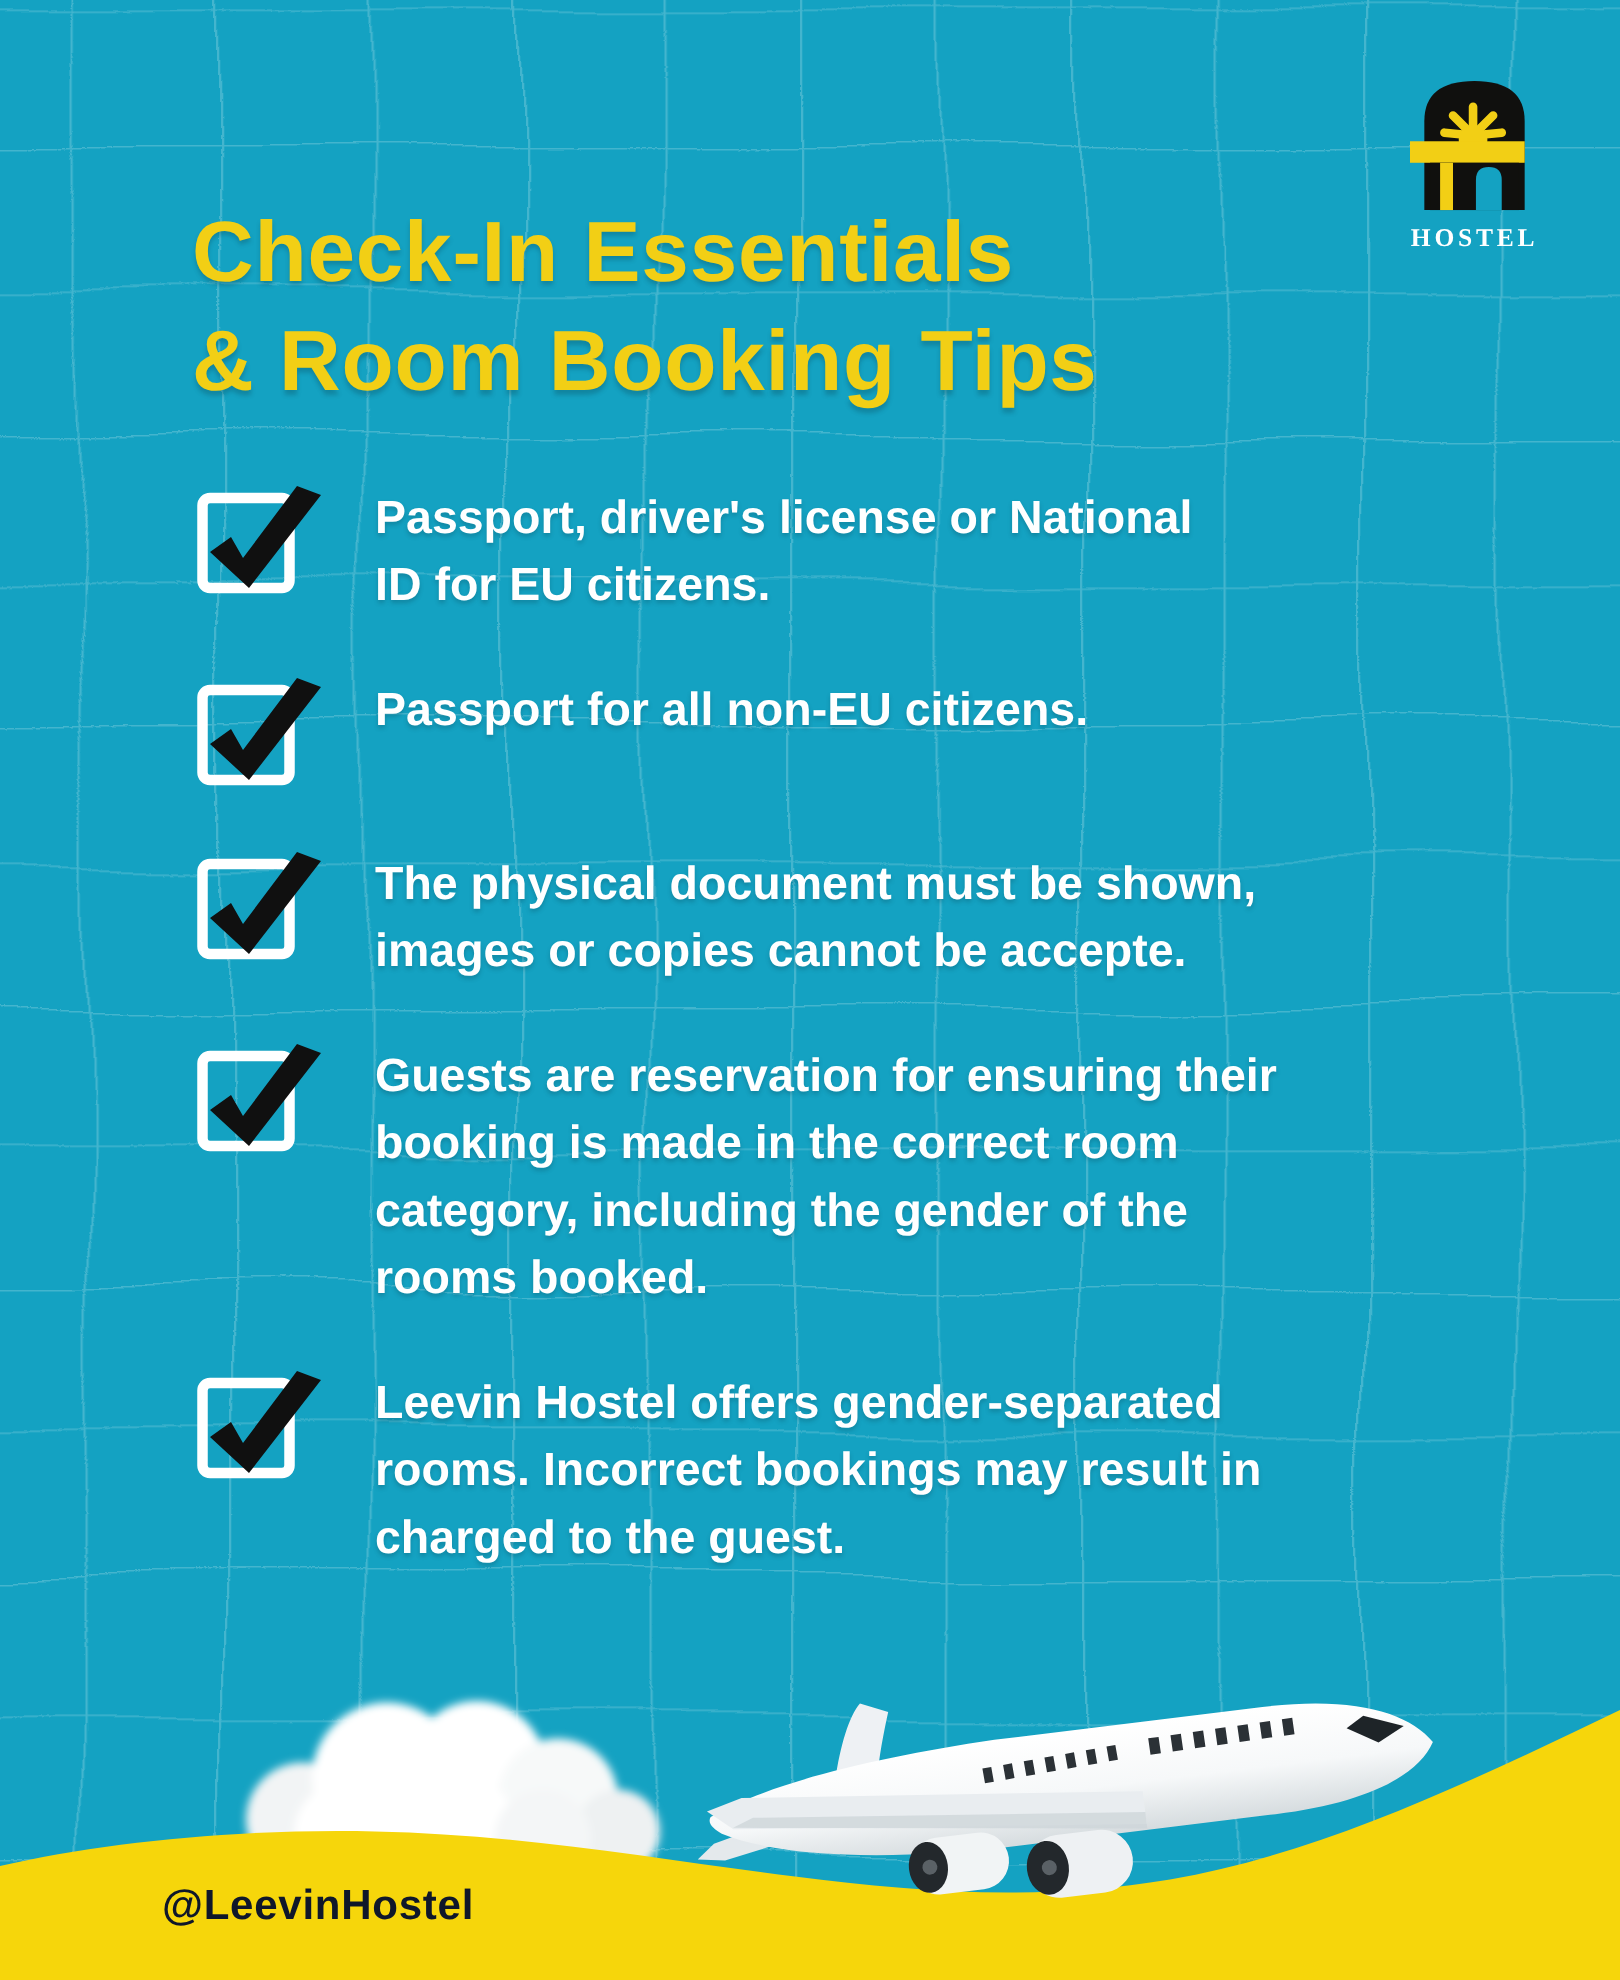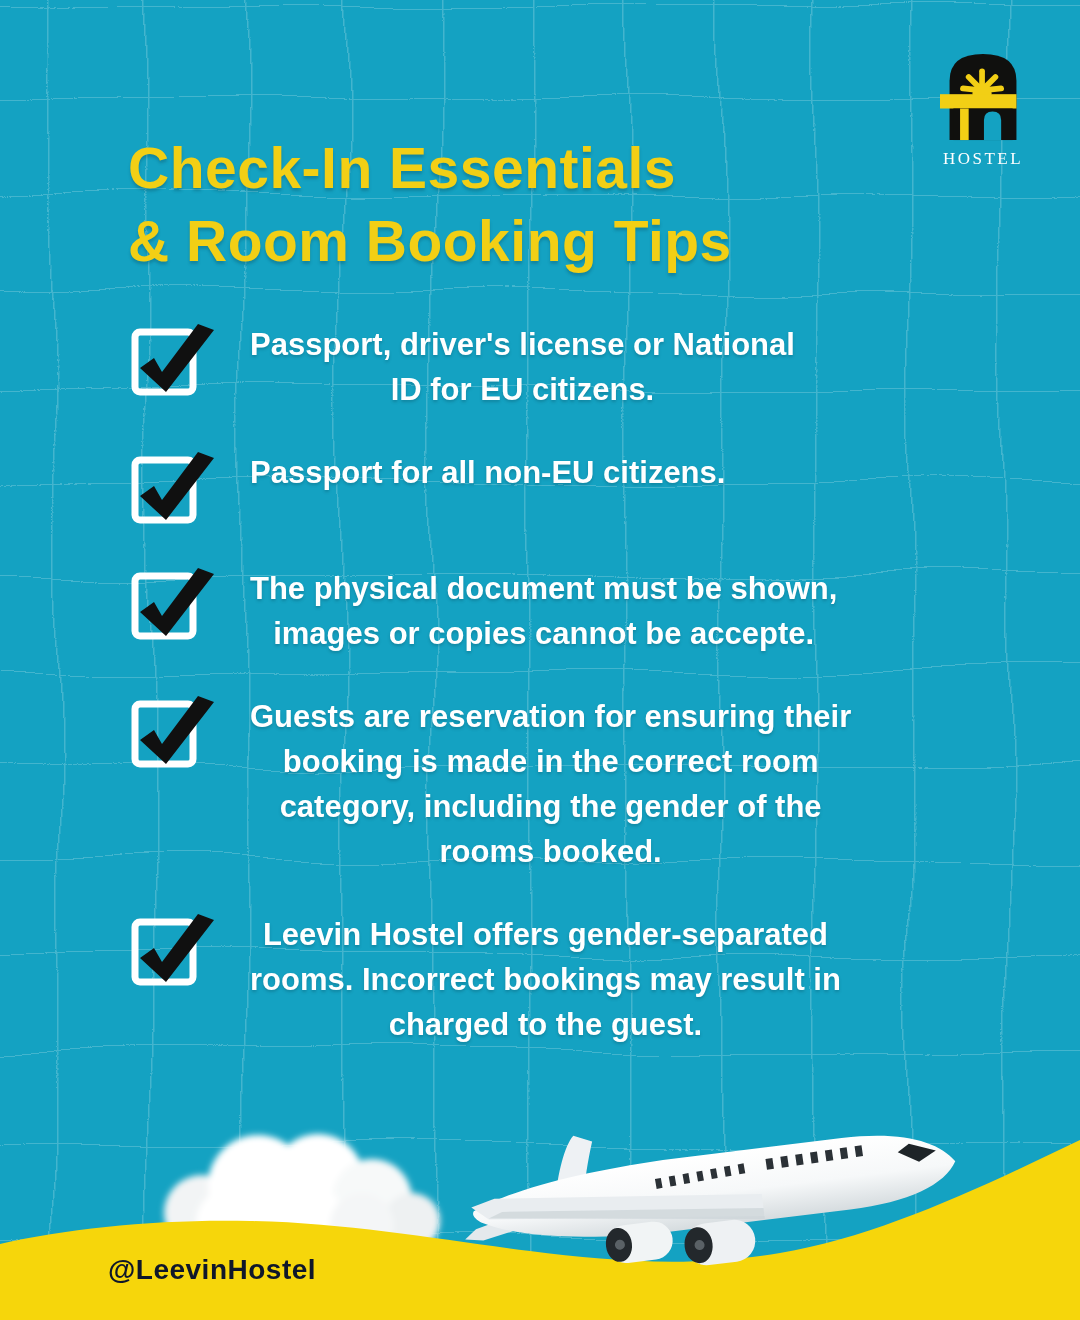--- a/index.html
+++ b/index.html
@@ -7,36 +7,35 @@
     position:relative;width:1080px;height:1320px;overflow:hidden;
     background:#14a2c2;
     font-family:"Liberation Sans","DejaVu Sans",sans-serif;
   }
   .grid-bg{position:absolute;left:0;top:0;z-index:0;}
   
   .logo{position:absolute;left:933px;top:50px;width:100px;z-index:5;text-align:center;}
   .logo svg{display:block;margin:0 auto;}
   .logo-label{
     margin-top:3px;color:#ffffff;font-family:"Liberation Serif","DejaVu Serif",serif;
-    font-weight:normal;font-size:17px;letter-spacing:2.5px;
+    font-weight:bold;font-size:17px;letter-spacing:2.5px;
   }
   
   .title{
     position:absolute;left:128px;top:132px;z-index:5;
     color:#f2cf15;font-weight:bold;font-size:57px;line-height:73px;
     letter-spacing:0.5px;text-shadow:0 3px 3px rgba(9,70,87,.30);
   }
   
   .checklist{position:absolute;left:130px;top:322px;width:860px;z-index:5;}
   .check-item{display:flex;align-items:flex-start;margin-bottom:38px;}
   .check-item .box{flex:0 0 92px;margin-top:-6px;}
   .check-text{
     margin-left:28px;color:#ffffff;font-weight:bold;font-size:31px;line-height:45px;
     text-shadow:0 2px 3px rgba(9,70,87,.30);
-    text-align:center;
   }
   
   .cloud{position:absolute;left:140px;top:1125px;z-index:1;}
   .wave{position:absolute;left:0;top:1120px;z-index:2;}
   .plane{position:absolute;left:452px;top:1113px;z-index:3;transform:rotate(-7deg);transform-origin:50% 50%;}
   .handle{
     position:absolute;left:108px;top:1254px;z-index:4;
     color:#0f172a;font-weight:bold;font-size:28px;letter-spacing:0.5px;
   }
 </style>

